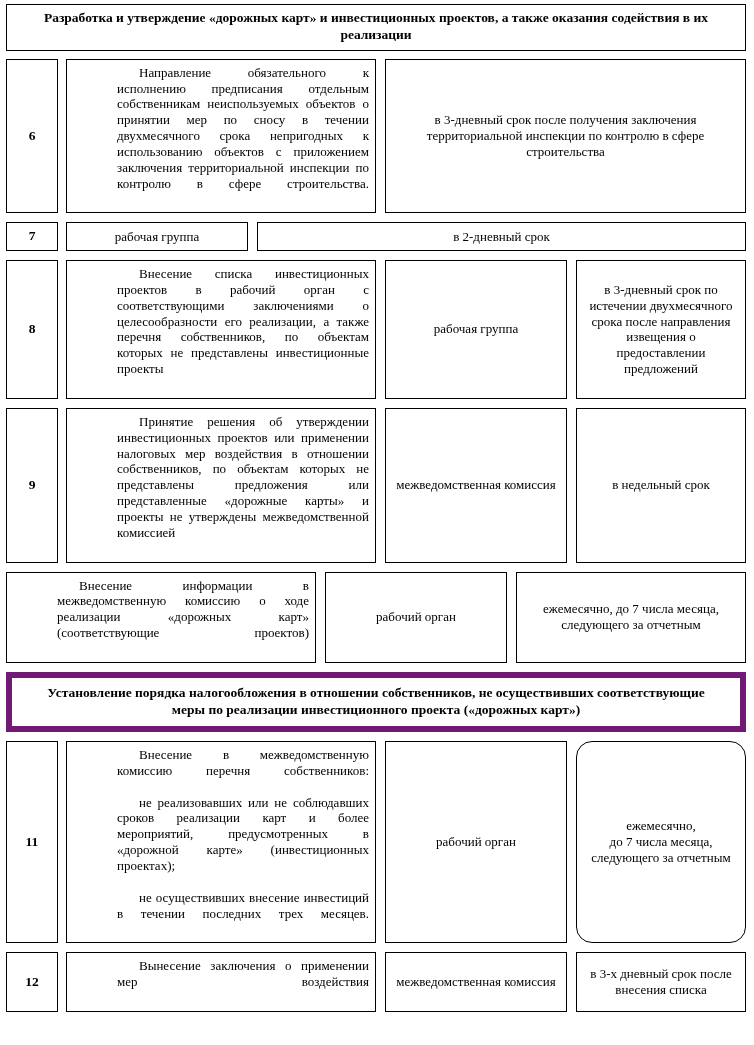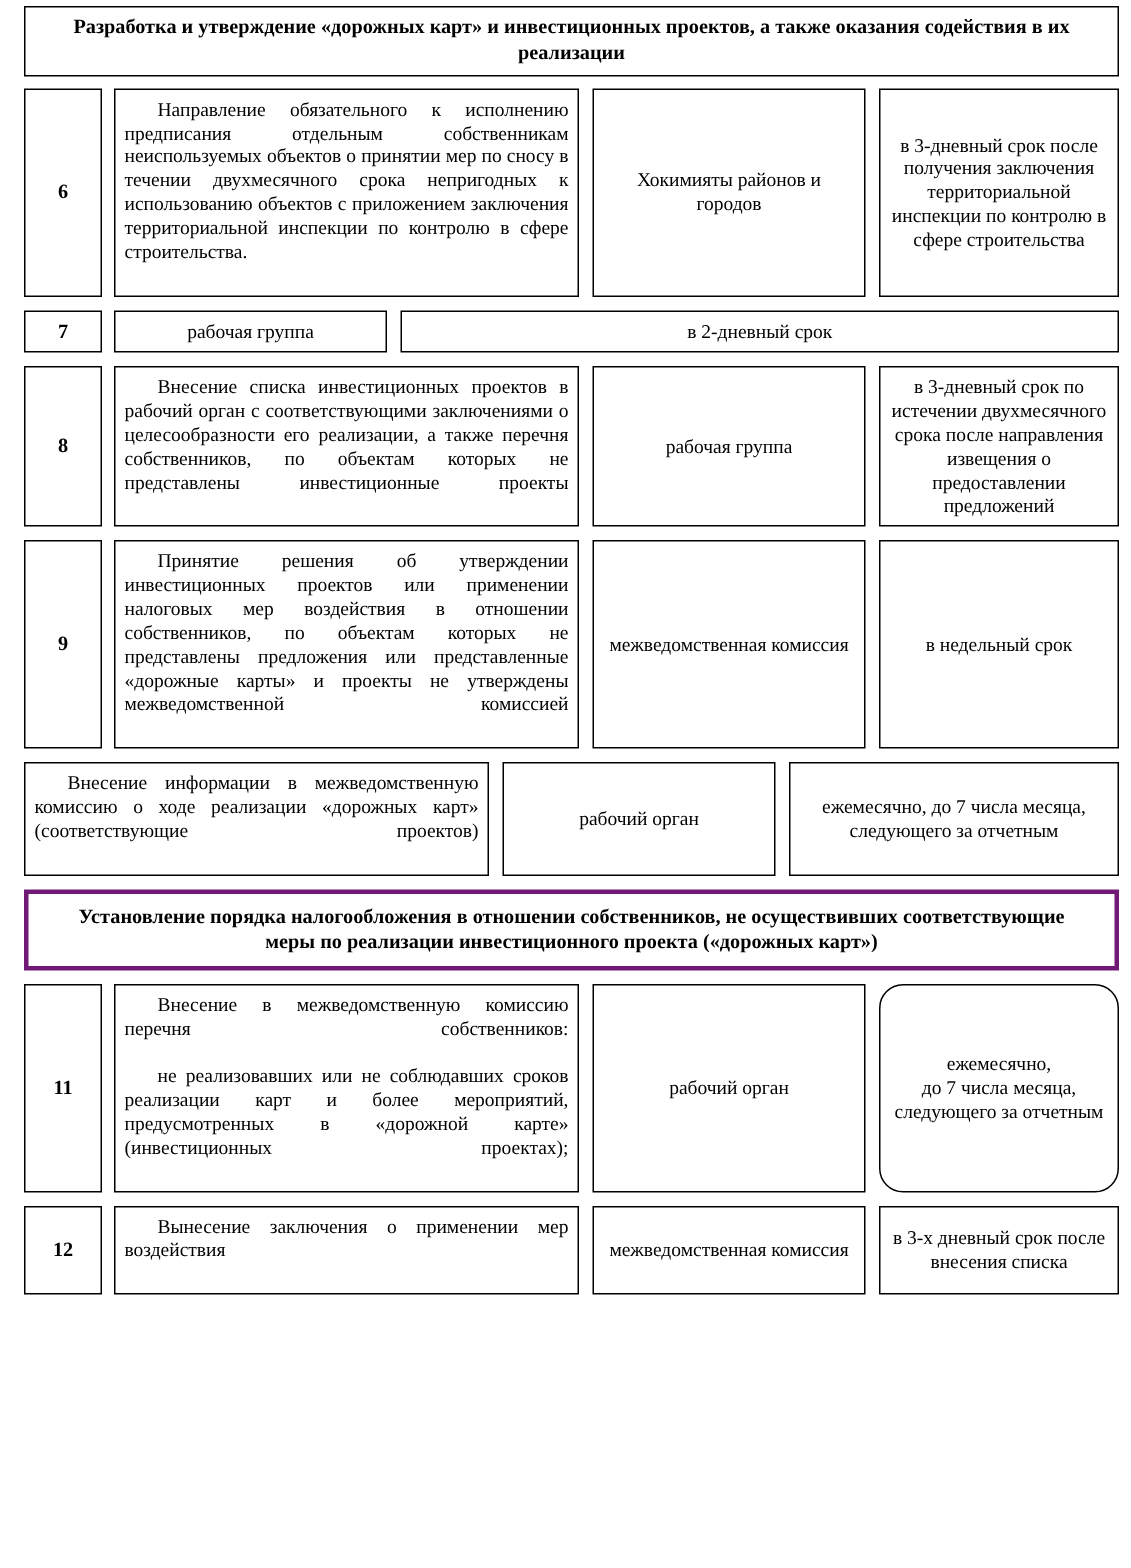--- a/index.html
+++ b/index.html
@@ -8,21 +8,21 @@
     background: #ffffff;
   }
   body {
     width: 754px;
     font-family: "Liberation Serif", "DejaVu Serif", serif;
     color: #000000;
   }
   .page {
     width: 752px;
     box-sizing: border-box;
-    padding: 4px 6px 6px 16px;
+    padding: 4px 6px 6px 6px;
   }
   .section-header {
     border: 1px solid #000;
     box-sizing: border-box;
     width: 100%;
     padding: 5px 8px 6px 8px;
     text-align: center;
     font-weight: bold;
     font-size: 13.5px;
     line-height: 1.25;
@@ -75,31 +75,32 @@
   .c-term {
     flex: 1 1 auto;
     display: flex;
     align-items: center;
     justify-content: center;
     text-align: center;
   }
   .justify-block {
     text-align: justify;
     text-justify: inter-word;
+    margin-left: 44px;
   }
   .justify-block::after {
     content: "";
     display: inline-block;
     width: 100%;
   }
   .indent {
     text-indent: 22px;
   }
   .section-header2 {
-    border: 3px solid #701a75;
+    border: 6px solid #701a75;
     box-sizing: border-box;
     width: 100%;
     padding: 6px 20px 7px 20px;
     text-align: center;
     font-weight: bold;
     font-size: 13.5px;
     line-height: 1.3;
     margin-bottom: 9px;
   }
   .tight { line-height: 1.22; }
@@ -109,21 +110,20 @@
 
 <div class="page">
 
   <div class="section-header">Разработка и утверждение «дорожных карт» и инвестиционных проектов, а также оказания содействия в их реализации</div>
 
   <div class="row">
     <div class="cell c-num">6</div>
     <div class="cell c-action">
       <div class="justify-block indent">Направление обязательного к исполнению предписания отдельным собственникам неиспользуемых объектов о принятии мер по сносу в течении двухмесячного срока непригодных к использованию объектов с приложением заключения территориальной инспекции по контролю в сфере строительства.</div>
     </div>
-    <div class="cell c-resp">Хокимияты районов и городов</div>
     <div class="cell c-term">в 3-дневный срок после получения заключения территориальной инспекции по контролю в сфере строительства</div>
   </div>
 
   <div class="row">
     <div class="cell c-num">7</div>
     <div class="cell c-resp">рабочая группа</div>
     <div class="cell c-term">в 2-дневный срок</div>
   </div>
 
   <div class="row">
@@ -152,20 +152,21 @@
     <div class="cell c-term">ежемесячно, до 7 числа месяца, следующего за отчетным</div>
   </div>
 
   <div class="section-header2">Установление порядка налогообложения в отношении собственников, не осуществивших соответствующие меры по реализации инвестиционного проекта («дорожных карт»)</div>
 
   <div class="row">
     <div class="cell c-num">11</div>
     <div class="cell c-action tight">
       <div class="justify-block indent">Внесение в межведомственную комиссию перечня собственников:</div>
       <div class="justify-block indent">не реализовавших или не соблюдавших сроков реализации карт и более мероприятий, предусмотренных в «дорожной карте» (инвестиционных проектах);</div>
+      <div class="justify-block indent">не осуществивших внесение инвестиций в течении последних трех месяцев.</div>
     </div>
     <div class="cell c-resp">рабочий орган</div>
     <div class="cell c-term" style="white-space:pre-line;border-radius:16px;">ежемесячно,
 до 7 числа месяца, следующего за отчетным</div>
   </div>
 
   <div class="row" style="margin-bottom:0;">
     <div class="cell c-num">12</div>
     <div class="cell c-action">
       <div class="justify-block indent">Вынесение заключения о применении мер воздействия</div>

